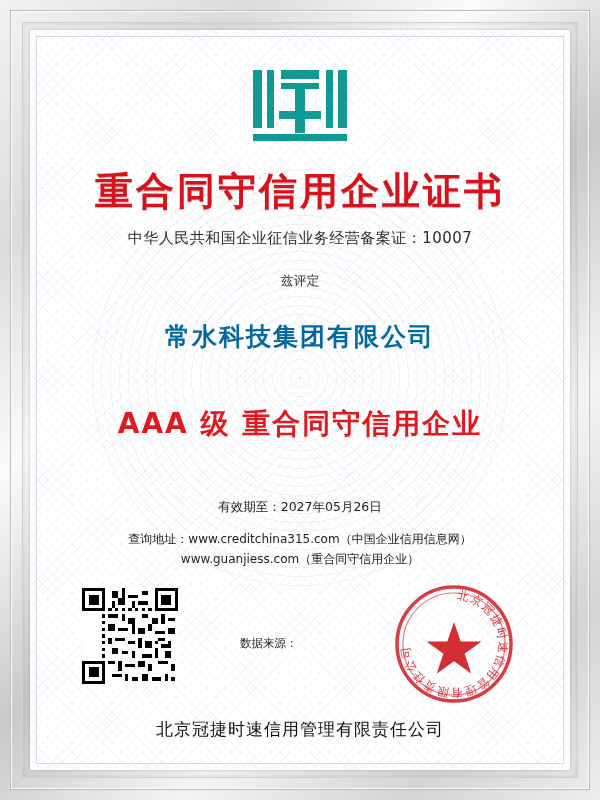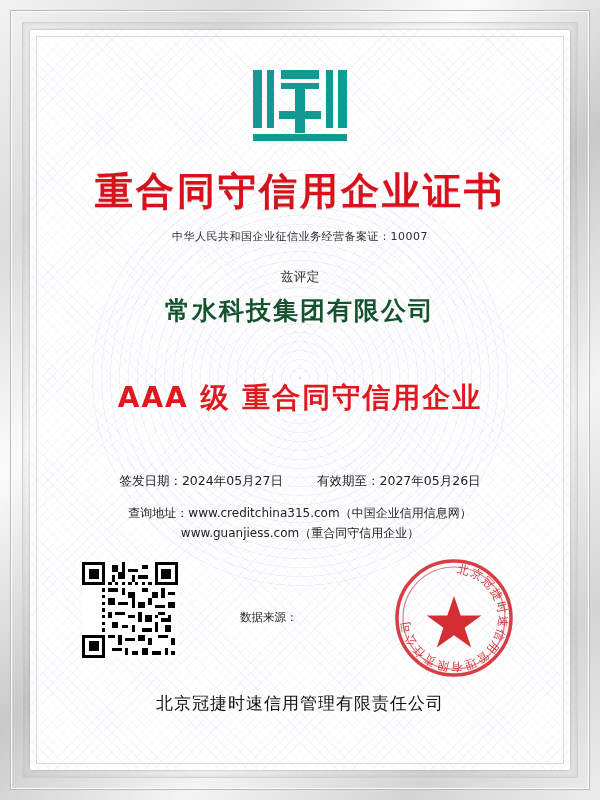--- a/index.html
+++ b/index.html
@@ -103,46 +103,46 @@
     margin-top: 14px;
     font-size: 38px;
     font-weight: bold;
     letter-spacing: 3px;
     color: #d8111b;
     text-shadow: 0 1px 0 rgba(140,0,0,0.25);
     font-family: "DejaVu Sans", sans-serif;
   }
   .sub-title {
     margin-top: 12px;
-    font-size: 11px;
+    font-size: 15px;
     color: #2b2b2b;
     letter-spacing: 0.5px;
     font-family: "DejaVu Sans", sans-serif;
   }
 
   .query-no {
     margin-top: 36px;
     font-size: 14.5px;
     font-weight: bold;
     color: #1a1a1a;
     letter-spacing: 0.5px;
     font-family: "DejaVu Serif", serif;
   }
   .hereby {
     margin-top: 24px;
     font-size: 13px;
     color: #333;
     font-family: Liberation Serif, serif;
   }
   .company {
-    margin-top: 8px;
+    margin-top: 30px;
     font-size: 25px;
     font-weight: bold;
     letter-spacing: 2px;
-    color: #14532d;
+    color: #0369a1;
     font-family: "DejaVu Sans", sans-serif;
     text-align: center;
   }
   .grade {
     margin-top: 52px;
     font-size: 28px;
     font-weight: bold;
     color: #e0191f;
     letter-spacing: 2px;
     font-family: "DejaVu Sans", sans-serif;
@@ -237,21 +237,20 @@
       <div class="sub-title">中华人民共和国企业征信业务经营备案证：10007</div>
 
 
       <div class="hereby">兹评定</div>
 
       <div class="company">常水科技集团有限公司</div>
 
       <div class="grade">AAA 级 重合同守信用企业</div>
 
       <div class="dates">
-        <span>签发日期：2024年05月27日</span>
         <span>有效期至：2027年05月26日</span>
       </div>
 
       <div class="links">
         <div>查询地址：www.creditchina315.com（中国企业信用信息网）</div>
         <div>www.guanjiess.com（重合同守信用企业）</div>
       </div>
 
       <div class="bottom-row">
 

